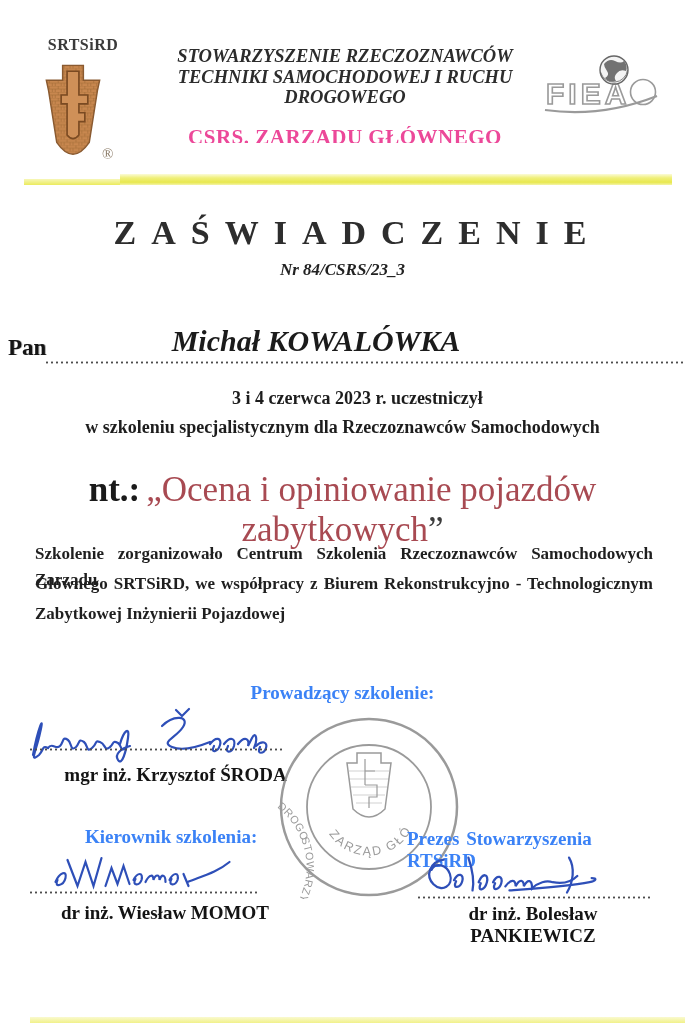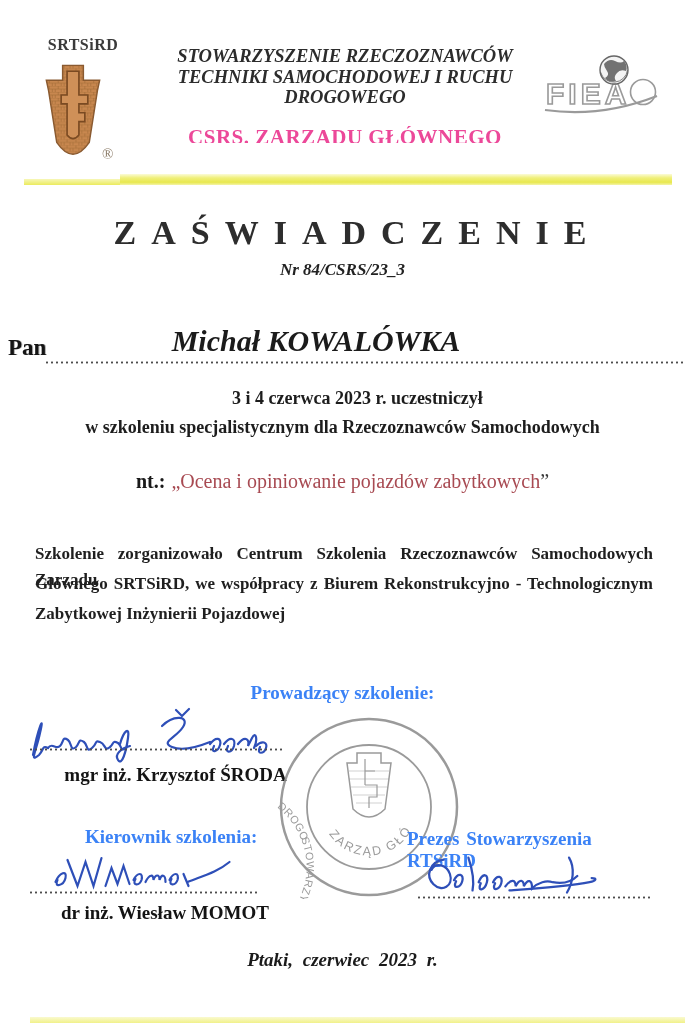--- a/index.html
+++ b/index.html
@@ -33,21 +33,21 @@
   .salutation{left:8px;top:335px;font-size:23px;font-weight:bold;color:#141414;
               text-shadow:1px 0 0 rgba(20,20,20,.35);}
   .recipient{left:116px;top:324px;width:400px;text-align:center;font-size:30px;
              font-weight:bold;font-style:italic;color:#1b1b1b;}
   .dotline{height:3px;background-image:radial-gradient(circle at 1px 1.5px,#4c4c4c 1px,transparent 1.2px);
            background-size:5px 3px;background-repeat:repeat-x;}
   .dot-pan{left:46px;top:361px;width:637px;}
   
   .date-line{left:0;right:0;top:388px;text-align:center;font-size:18px;font-weight:bold;padding-left:30px;}
   .training-line{left:0;right:0;top:417px;text-align:center;font-size:18px;font-weight:bold;}
-  .topic{left:0;right:0;top:470px;text-align:center;font-size:20px;}
+  .topic{left:0;right:0;top:470px;text-align:center;font-size:35px;}
   .topic .pfx{font-weight:bold;color:#1a1a1a;margin-right:6px;}
   .topic .red{color:#a84a52;}
   .topic .cq{color:#3c3c3c;}
   .para{left:35px;top:541px;width:618px;font-size:17px;font-weight:bold;color:#1f1f1f;}
   .para .pline{height:30px;line-height:26px;}
   .para .just{text-align:justify;text-align-last:justify;}
   
   .heading{font-size:19px;font-weight:bold;color:#3b82f6;}
   .lead-heading{left:0;right:0;top:682px;text-align:center;}
   .sig{stroke:#2e4fb8;stroke-width:2.2;fill:none;stroke-linecap:round;}
@@ -191,17 +191,17 @@
       <path d="M38,32 C42,24 48,26 46,33 C44,40 36,41 40,33"></path>
       <path d="M52,10 C56,22 58,32 56,42"></path>
       <path d="M62,34 C66,24 72,26 70,34 C68,42 60,44 64,35"></path>
       <path d="M76,34 C80,26 86,28 84,35 C82,42 74,43 78,35"></path>
       <path d="M88,38 C94,30 98,32 98,38 C102,30 106,32 106,38 C110,30 114,32 114,40 C120,34 128,32 134,34 C144,36 152,34 158,28"></path>
       <path d="M150,10 C156,20 154,34 148,44"></path>
       <path d="M92,42 C120,40 150,38 170,34 C176,33 178,30 172,30"></path>
     </g>
   </svg>
   <div class="abs dotline dot-pank"></div>
-
-  <div class="abs place-date">Ptaki, czerwiec 2023 r.</div>
+  <div class="abs person pank-name">dr inż. Bolesław PANKIEWICZ</div>
+
   <div class="abs ybottom"></div>
 
 </div>
 
 </body></html>

